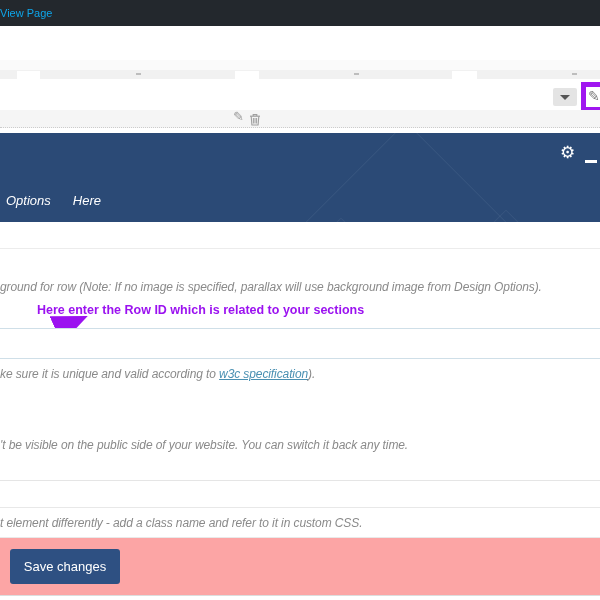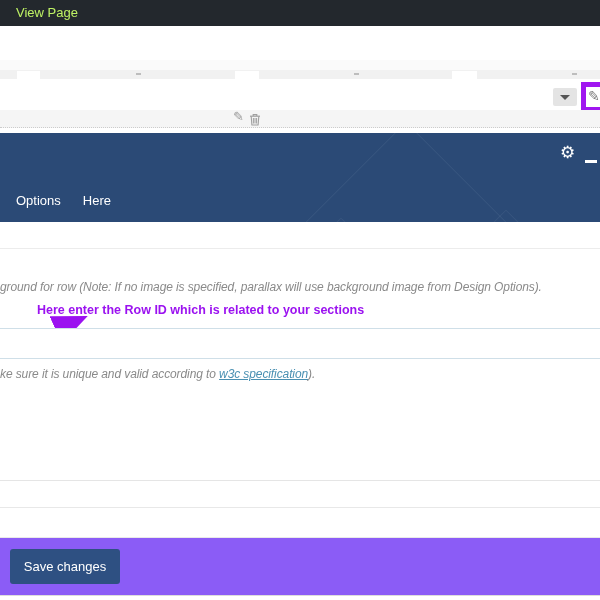--- a/index.html
+++ b/index.html
@@ -2,21 +2,21 @@
 <html><head>
 <meta charset="utf-8">
 <style>
   html,body{margin:0;padding:0;background:#fff;}
   .screen{position:relative;width:600px;height:600px;overflow:hidden;background:#ffffff;
           font-family:"Liberation Sans",sans-serif;}
   .abs{position:absolute;}
 
   
   .admin-bar{left:0;top:0;width:600px;height:26px;background:#23282d;}
-  .admin-bar .label{position:absolute;left:16px;top:0;line-height:26px;color:#bef264;font-size:13px;}
+  .admin-bar .label{position:absolute;left:0;top:0;line-height:26px;color:#0ea5e9;font-size:11px;}
 
   
   .band-a{left:0;top:60px;width:600px;height:10px;background:#fafafa;}
   .band-b{left:0;top:70px;width:600px;height:9px;background:#f1f1f1;}
   .col-block{position:absolute;top:1px;height:8px;background:#ffffff;}
   .col-dash{position:absolute;top:3px;width:5px;height:2px;background:#bdbdbd;}
 
   .dropdown-btn{left:553px;top:88px;width:24px;height:18px;background:#e4e4e4;border-radius:2px;cursor:pointer;}
   .caret{position:absolute;left:7px;top:7px;width:0;height:0;
          border-left:5px solid transparent;border-right:5px solid transparent;border-top:5px solid #555;}
@@ -29,36 +29,36 @@
   .row-strip .trash{position:absolute;left:249px;top:2px;cursor:pointer;}
 
   
   .modal-header{left:0;top:133px;width:600px;height:89px;background:#2b4a76;overflow:hidden;}
   .diamond{position:absolute;border:1px solid rgba(255,255,255,0.06);transform:rotate(45deg);}
   .d1{left:255px;top:120px;width:170px;height:170px;}
   .d2{left:425px;top:110px;width:160px;height:160px;}
   .d3{left:330px;top:20px;width:150px;height:150px;}
   .gear{position:absolute;left:560px;top:9px;font-size:17px;color:#ffffff;cursor:pointer;}
   .minimize{position:absolute;left:585px;top:27px;width:12px;height:3px;background:#ffffff;cursor:pointer;}
-  .tabs{position:absolute;left:16px;top:59px;display:flex;gap:22px;}
+  .tabs{position:absolute;left:6px;top:59px;display:flex;gap:22px;font-style:italic;}
   .tab{color:#ffffff;font-size:13px;line-height:18px;cursor:pointer;white-space:nowrap;}
 
   
   .divider{height:1px;background:#ececec;width:600px;left:0;}
   .desc{color:#8a8a8a;font-size:12px;font-style:italic;white-space:nowrap;letter-spacing:-0.1px;}
   .annotation{left:37px;top:303px;color:#9b12f0;font-size:12.5px;font-weight:bold;white-space:nowrap;}
   .field-input{box-sizing:border-box;background:#fff;border:1px solid #cfdfe8;outline:none;
                font-size:13px;color:#444;padding:0 8px;}
   .input-rowid{left:-10px;top:328px;width:620px;height:31px;}
   .input-class{left:-10px;top:488px;width:620px;height:20px;border:1px solid rgba(0,0,0,0);
                border-bottom:1px solid #e8e8e8;}
   .w3c-link{color:#4a90b2;font-style:italic;text-decoration:underline;cursor:pointer;}
 
   
-  .modal-footer{left:0;top:537px;width:600px;height:57px;background:#8b5cf6;border-top:1px solid #e9e9e9;}
+  .modal-footer{left:0;top:537px;width:600px;height:57px;background:#fca5a5;border-top:1px solid #e9e9e9;}
   .footer-rule{left:0;top:595px;width:600px;height:1px;background:#dddddd;}
   .save-btn{position:absolute;left:10px;top:11px;width:110px;height:35px;background:#2e5082;color:#ffffff;
             font-size:13px;border:none;border-radius:3px;cursor:pointer;
             font-family:"Liberation Sans",sans-serif;}
 </style>
 </head>
 <body>
 
 <div class="screen">
 
@@ -121,24 +121,26 @@
     </defs>
     <line x1="-3" y1="43" x2="74" y2="9" stroke="#9b12f0" stroke-width="5" stroke-linecap="round" marker-end="url(#ah)"></line>
   </svg>
 
   <input class="abs field-input input-rowid" type="text" value="" style="">
 
   <div class="abs desc" style="left:0;top:367px;text-align:center;">
     <span>ke sure it is unique and valid according to </span><a class="w3c-link">w3c specification</a><span>).</span>
   </div>
 
+  <div class="abs desc" style="left:0;top:438px;">'t be visible on the public side of your website. You can switch it back any time.</div>
 
   <div class="abs divider" style="top:480px;background:#e5e5e5;"></div>
 
   <input class="abs field-input input-class" type="text" value="" style="">
 
+  <div class="abs desc" style="left:0;top:516px;">t element differently - add a class name and refer to it in custom CSS.</div>
 
   <div class="abs modal-footer">
     <button class="save-btn">Save changes</button>
   </div>
   <div class="abs footer-rule"></div>
 
 </div>
 
 </body></html>

